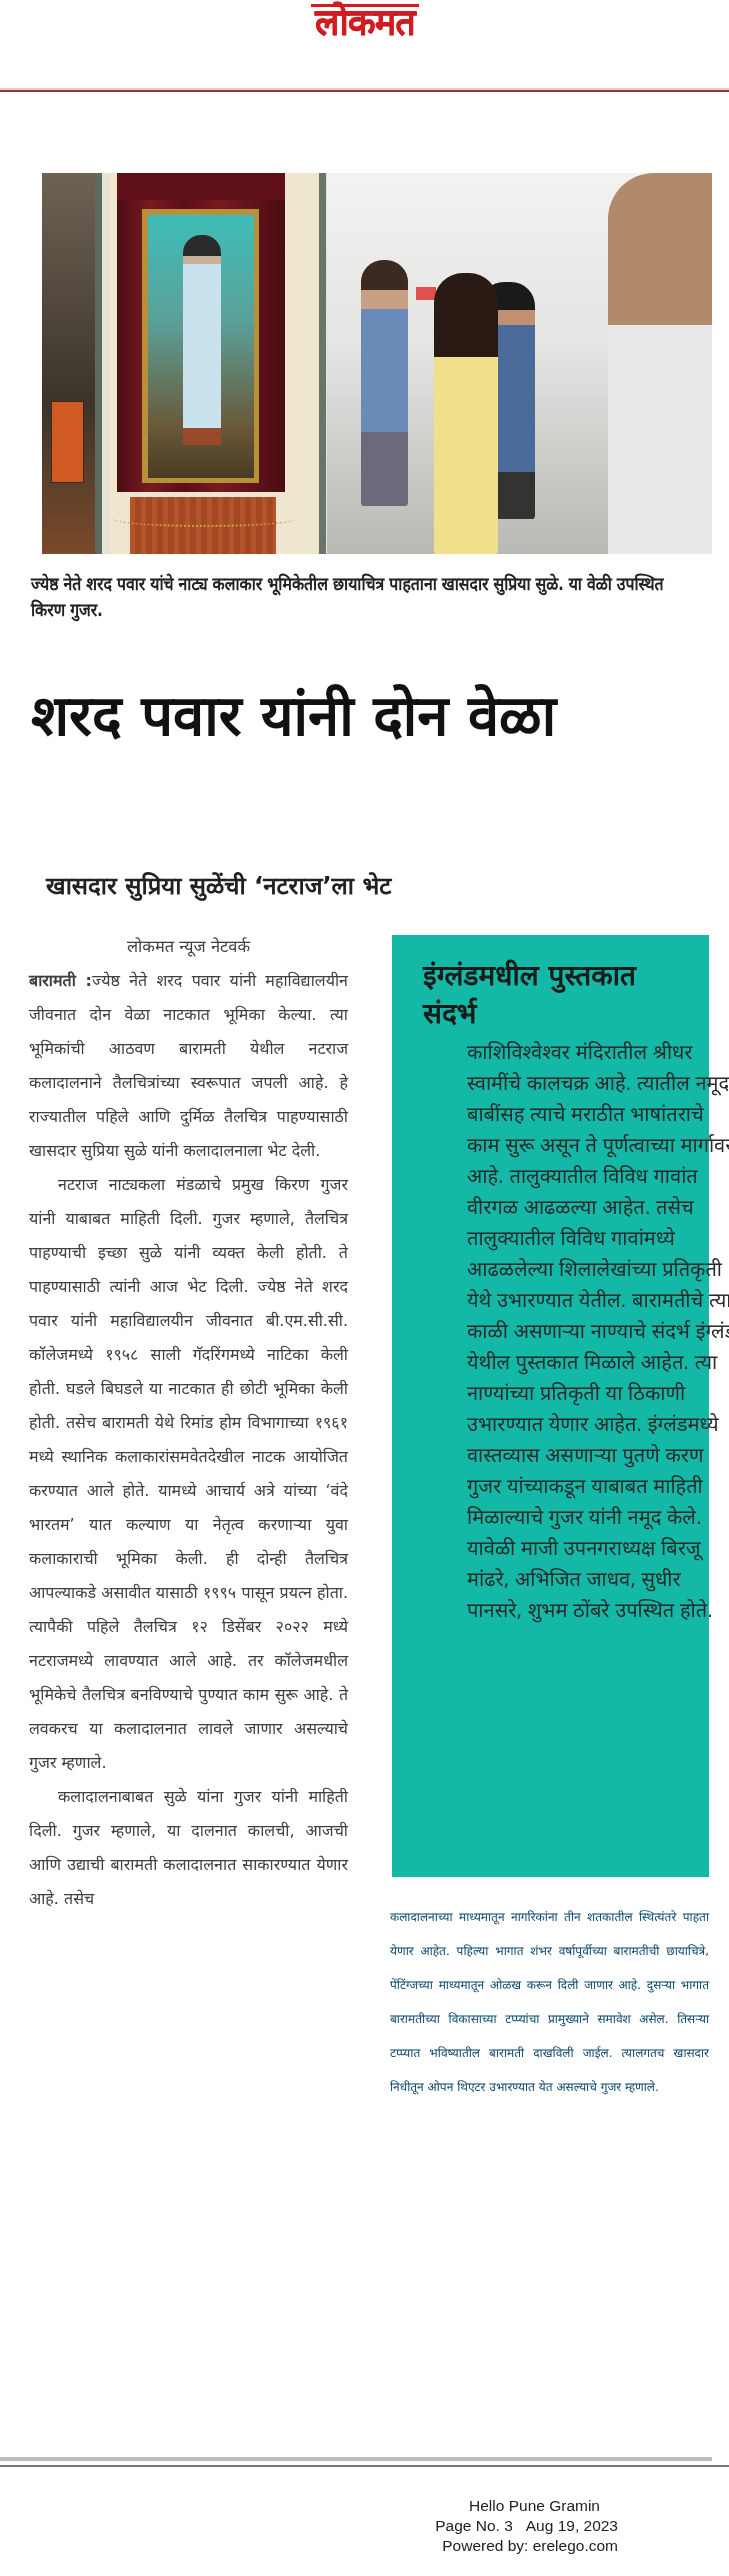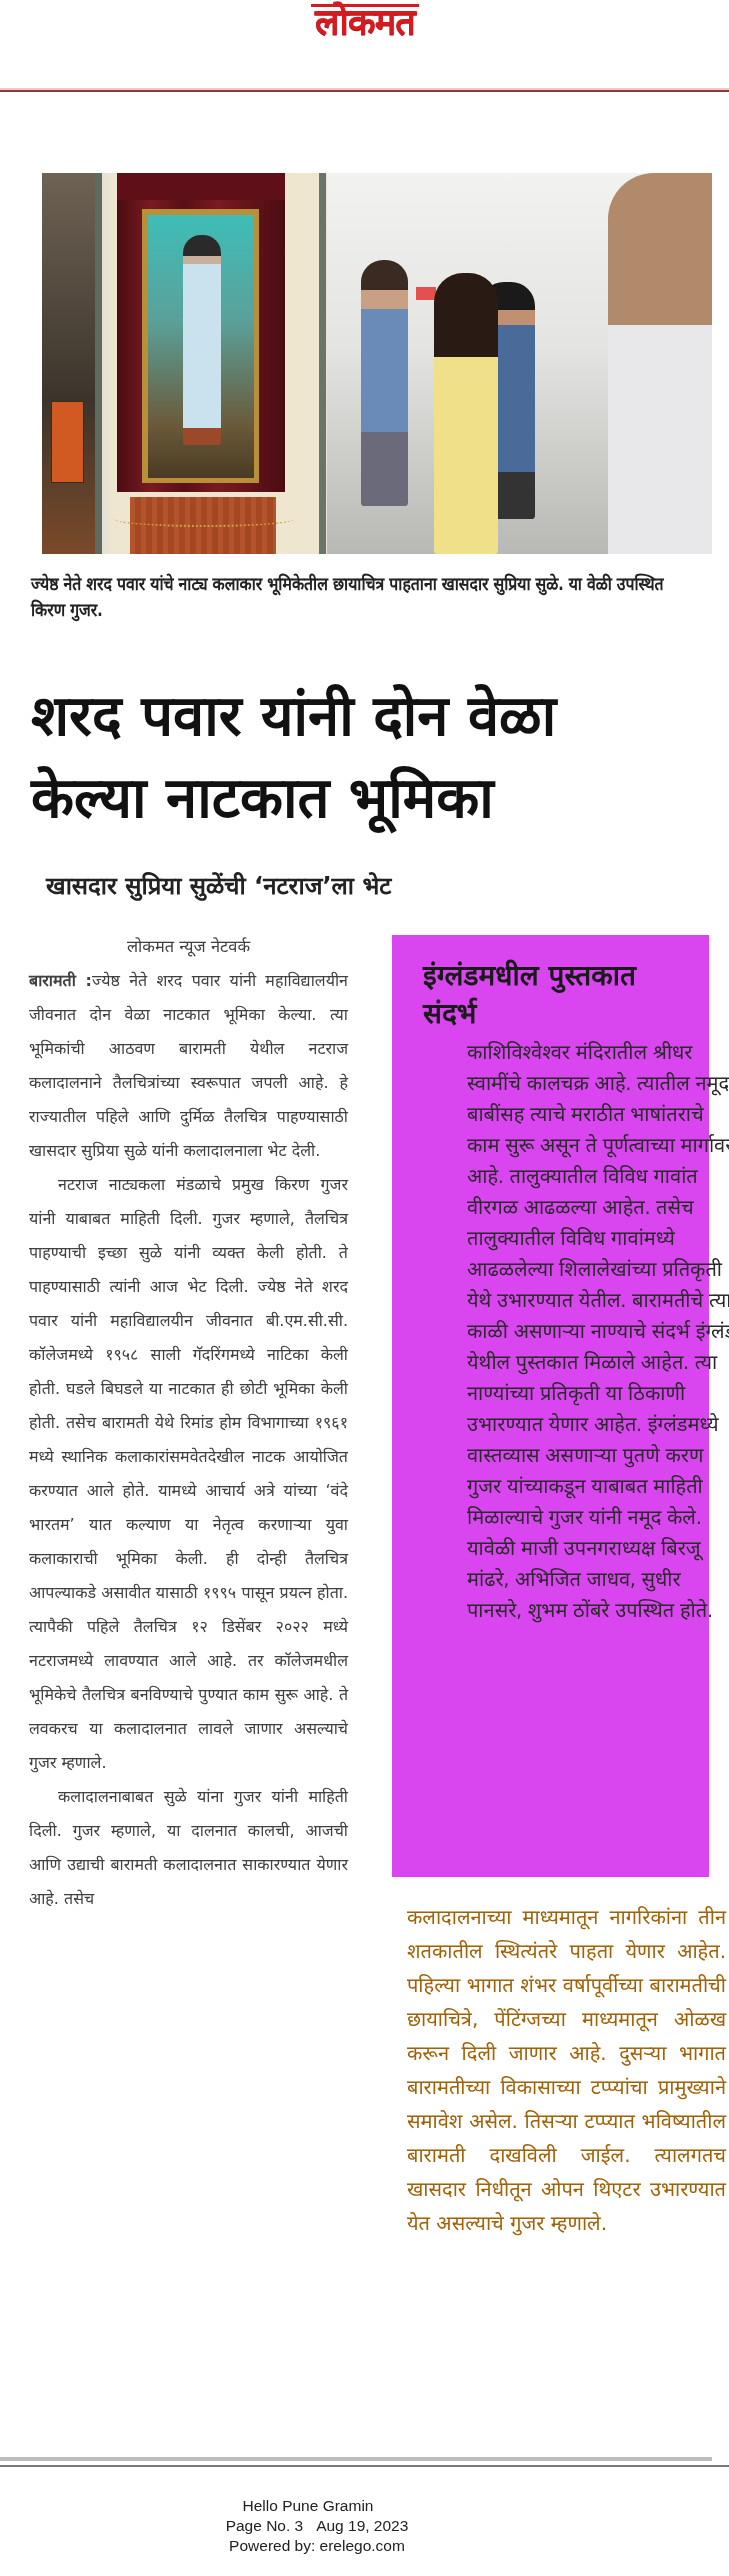--- a/index.html
+++ b/index.html
@@ -135,56 +135,55 @@
       text-align: justify;
     }
     .col-left .byline { text-align: center; font-size: 16.4px; display: block; }
     .col-left p { text-indent: 0; margin: 0; }
     .col-left p.indent { text-indent: 29px; }
     .col-left .dateline { font-weight: bold; margin-top: 30px; }
 
     
     .sidebar {
       position: absolute; left: 392px; top: 935px; width: 317px; height: 942px;
-      background: #d946ef;
+      background: #14b8a6;
     }
     .sidebar .side-title {
       position: absolute; left: 31px; top: 22px; width: 274px;
       font-family: "DejaVu Sans", sans-serif;
       font-size: 28px; line-height: 38px; font-weight: bold;
       color: #1a1a1a;
     }
     .sidebar .side-body {
       position: absolute; left: 31px; top: 102px; width: 274px;
       font-family: "DejaVu Sans Condensed", "DejaVu Sans", sans-serif;
       font-size: 20px; line-height: 31px;
       color: #2a2a2a;
       margin-left: 44px;
     }
 
     .col-right {
       position: absolute; left: 390px; top: 1900px; width: 319px;
       font-family: "DejaVu Sans", sans-serif;
-      font-size: 20px; line-height: 34px;
-      color: #a16207;
+      font-size: 12px; line-height: 34px;
+      color: #0c4a6e;
       text-align: justify;
-      margin-left: 17px;
     }
 
     .bottom-rule1 {
       position: absolute; left: 0; top: 2457px; width: 712px; height: 3.6px;
       background: #bdbdbd;
     }
     .bottom-rule2 {
       position: absolute; left: 0; top: 2465px; width: 730px; height: 1.8px;
       background: #777;
     }
     .footer {
-      position: absolute; left: 8px; top: 2496px; width: 618px;
-      text-align: center;
+      position: absolute; left: 0; top: 2496px; width: 618px;
+      text-align: right;
       font-family: "Liberation Sans", sans-serif;
       font-size: 15.5px; line-height: 20px;
       color: #222;
     }
     .footer div { display: block; }
     .footer .f1 { padding-right: 18px; }
   </style>
 </head>
 <body>
 
@@ -214,21 +213,20 @@
   <div class="phone"></div>
   <div class="person3"></div>
   <div class="person2"></div>
   <div class="person4"></div>
 </figure>
 
 <p class="caption">ज्येष्ठ नेते शरद पवार यांचे नाट्य कलाकार भूमिकेतील छायाचित्र पाहताना खासदार सुप्रिया सुळे. या वेळी उपस्थित किरण गुजर.</p>
 
 <h1 class="headline">
   <span>शरद पवार यांनी दोन वेळा</span><br>
-  <span>केल्या नाटकात भूमिका</span>
 </h1>
 
 <h2 class="subhead">खासदार सुप्रिया सुळेंची ‘नटराज’ला भेट</h2>
 
 <article class="col-left">
   <span class="byline">लोकमत न्यूज नेटवर्क</span>
   <p><span class="dateline">बारामती :</span><span>ज्येष्ठ नेते शरद पवार यांनी महाविद्यालयीन जीवनात दोन वेळा नाटकात भूमिका केल्या. त्या भूमिकांची आठवण बारामती येथील नटराज कलादालनाने तैलचित्रांच्या स्वरूपात जपली आहे. हे राज्यातील पहिले आणि दुर्मिळ तैलचित्र पाहण्यासाठी खासदार सुप्रिया सुळे यांनी कलादालनाला भेट देली.</span></p>
   <p class="indent">नटराज नाट्यकला मंडळाचे प्रमुख किरण गुजर यांनी याबाबत माहिती दिली. गुजर म्हणाले, तैलचित्र पाहण्याची इच्छा सुळे यांनी व्यक्त केली होती. ते पाहण्यासाठी त्यांनी आज भेट दिली. ज्येष्ठ नेते शरद पवार यांनी महाविद्यालयीन जीवनात बी.एम.सी.सी. कॉलेजमध्ये १९५८ साली गॅदरिंगमध्ये नाटिका केली होती. घडले बिघडले या नाटकात ही छोटी भूमिका केली होती. तसेच बारामती येथे रिमांड होम विभागाच्या १९६१ मध्ये स्थानिक कलाकारांसमवेतदेखील नाटक आयोजित करण्यात आले होते. यामध्ये आचार्य अत्रे यांच्या ‘वंदे भारतम’ यात कल्याण या नेतृत्व करणाऱ्या युवा कलाकाराची भूमिका केली. ही दोन्ही तैलचित्र आपल्याकडे असावीत यासाठी १९९५ पासून प्रयत्न होता. त्यापैकी पहिले तैलचित्र १२ डिसेंबर २०२२ मध्ये नटराजमध्ये लावण्यात आले आहे. तर कॉलेजमधील भूमिकेचे तैलचित्र बनविण्याचे पुण्यात काम सुरू आहे. ते लवकरच या कलादालनात लावले जाणार असल्याचे गुजर म्हणाले.</p>
   <p class="indent">कलादालनाबाबत सुळे यांना गुजर यांनी माहिती दिली. गुजर म्हणाले, या दालनात कालची, आजची आणि उद्याची बारामती कलादालनात साकारण्यात येणार आहे. तसेच</p>
 </article>

